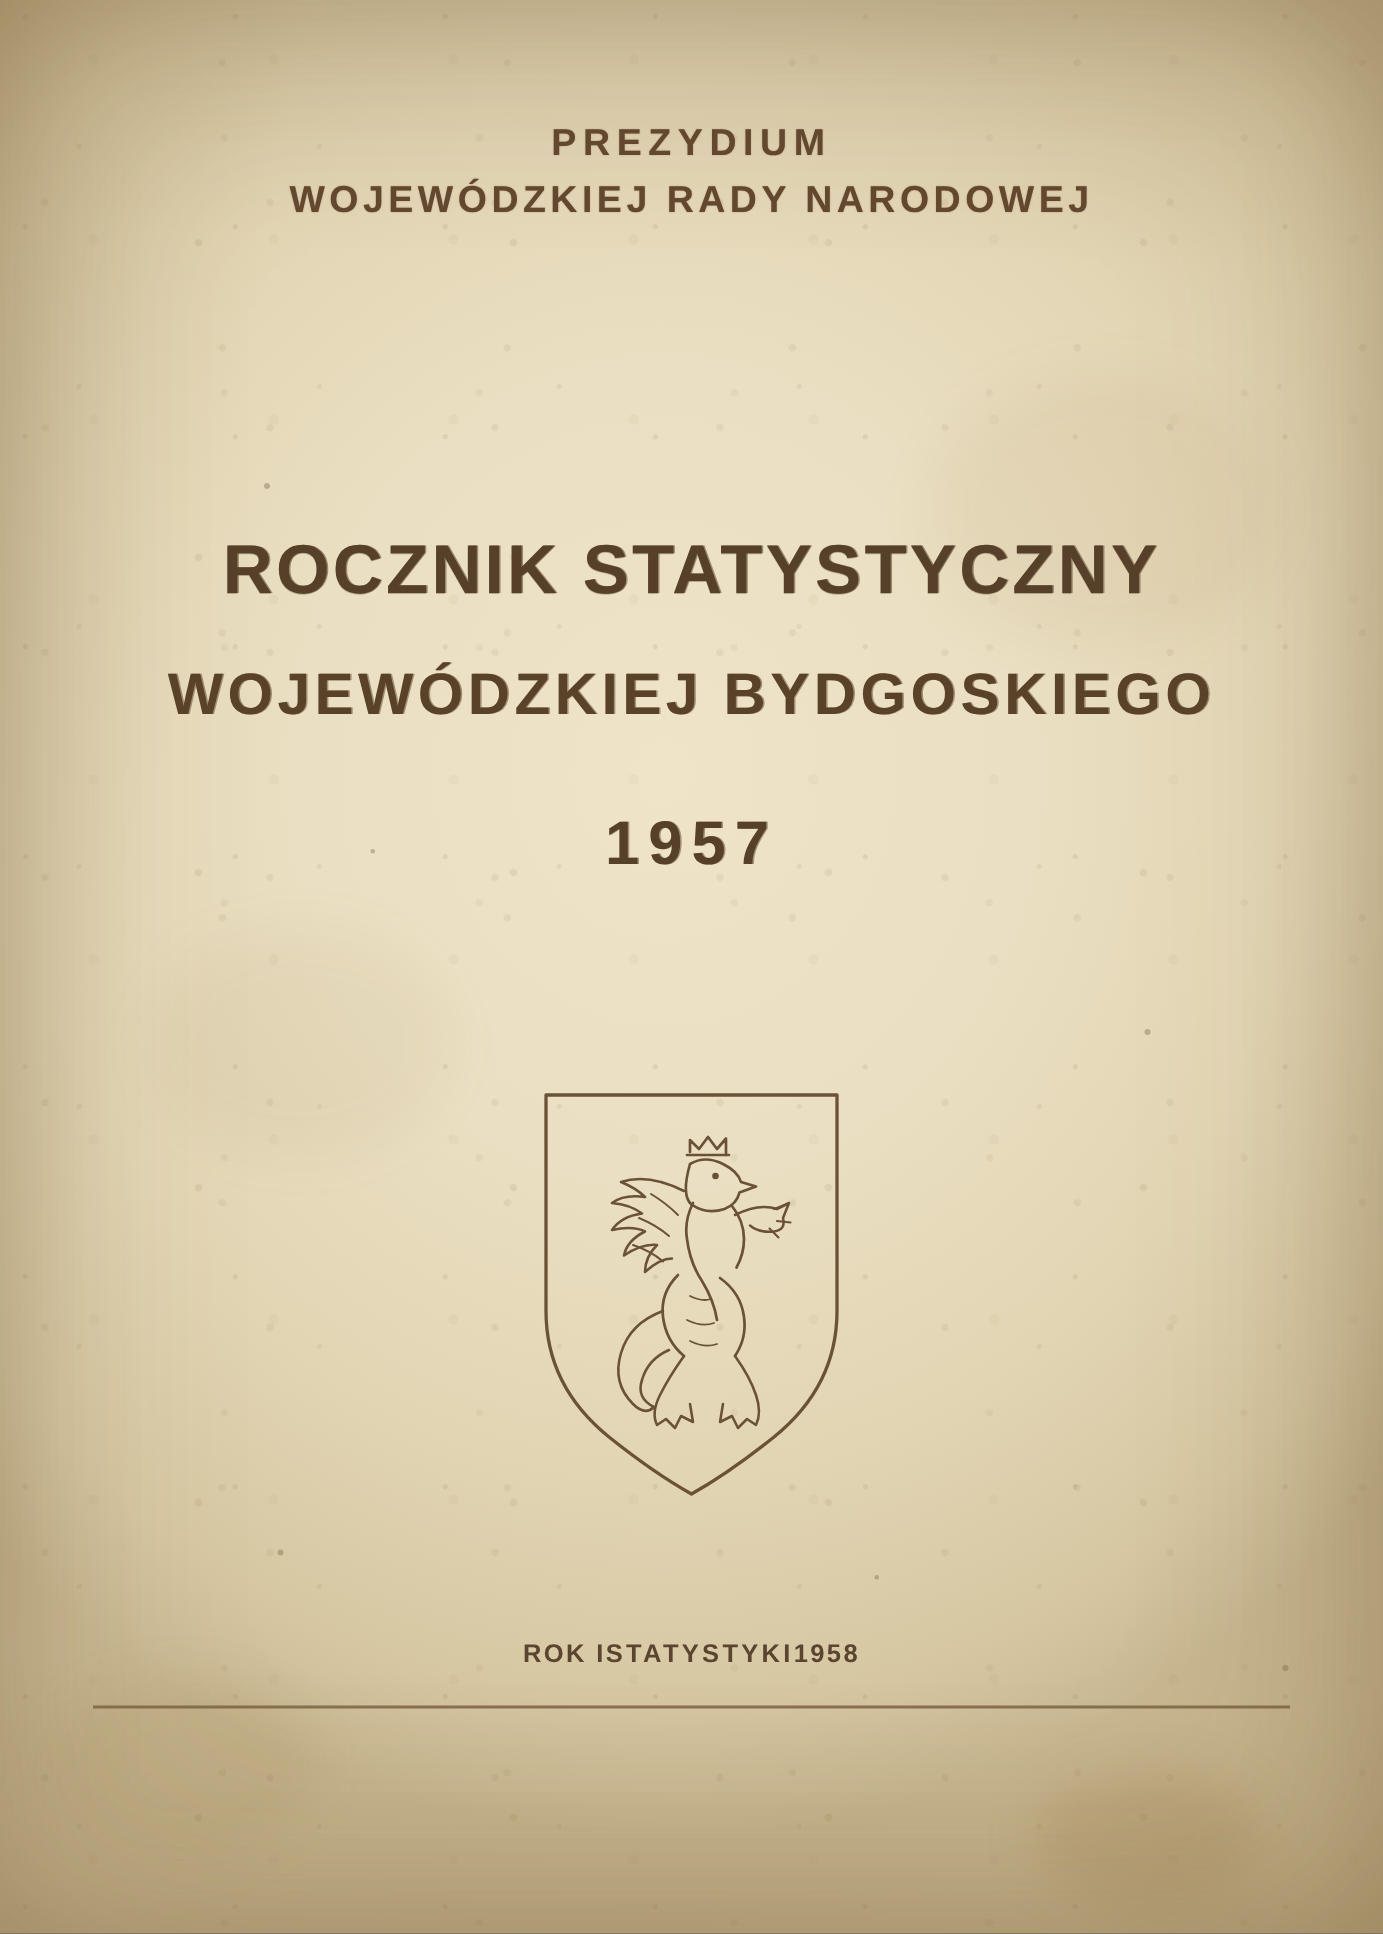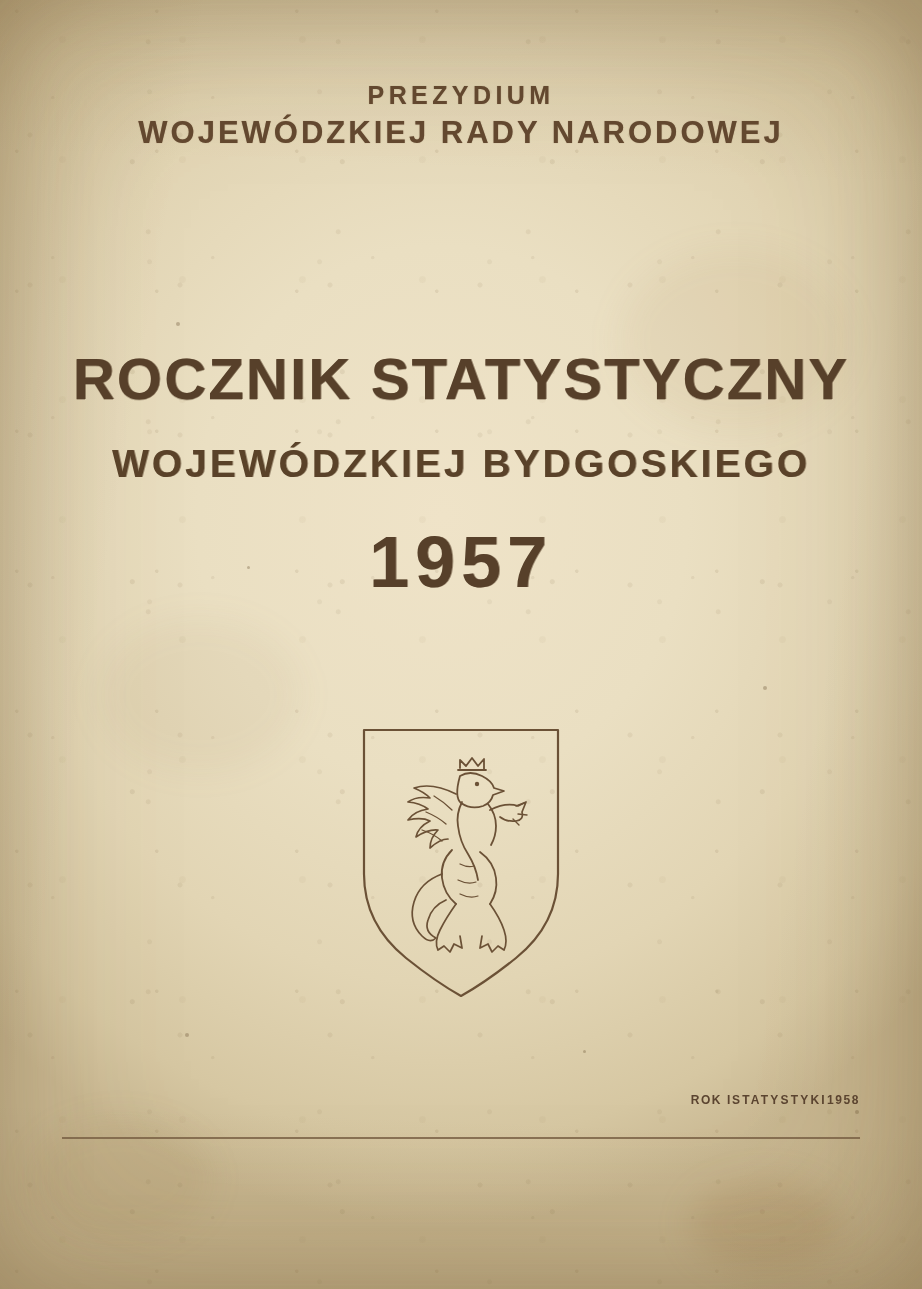--- a/index.html
+++ b/index.html
@@ -74,32 +74,32 @@
     right: 0;
     text-align: center;
   }
   .publisher .line {
     font-weight: bold;
     color: #63482f;
     letter-spacing: 3.4px;
     text-shadow: 0 0 1px rgba(99,72,47,0.45);
   }
   .publisher .l1 { font-size: 25px; line-height: 34px; letter-spacing: 4.4px; }
-  .publisher .l2 { font-size: 31px; line-height: 42px; letter-spacing: 3.0px; }
+  .publisher .l2 { font-size: 25px; line-height: 42px; letter-spacing: 3.0px; }
   .publisher .l3 { font-size: 25px; line-height: 42px; letter-spacing: 4.0px; }
 
   
   .title-main {
     position: absolute;
     top: 348px;
     left: 0;
     right: 0;
     text-align: center;
     font-weight: bold;
-    font-size: 58px;
+    font-size: 46px;
     line-height: 62px;
     letter-spacing: 2.2px;
     color: #57402a;
     text-shadow: 1px 0 0 rgba(87,64,42,0.55), 0 1px 0 rgba(87,64,42,0.35);
   }
   .title-sub {
     position: absolute;
     top: 440px;
     left: 0;
     right: 0;
@@ -111,21 +111,21 @@
     color: #5a4229;
     text-shadow: 1px 0 0 rgba(90,66,41,0.5);
   }
   .title-year {
     position: absolute;
     top: 530px;
     left: 0;
     right: 0;
     text-align: center;
     font-weight: bold;
-    font-size: 72px;
+    font-size: 41px;
     line-height: 64px;
     letter-spacing: 6px;
     color: #57402a;
     text-shadow: 1px 0 0 rgba(87,64,42,0.5);
   }
 
   
   .crest {
     position: absolute;
     top: 724px;
@@ -137,23 +137,23 @@
   .crest svg { display: block; width: 100%; height: 100%; }
 
   
   .footer-row {
     position: absolute;
     top: 1093px;
     left: 62px;
     right: 62px;
     display: flex;
     align-items: baseline;
-    justify-content: flex-end;
-    font-weight: bold;
-    font-size: 12px;
+    justify-content: center;
+    font-weight: bold;
+    font-size: 17px;
     letter-spacing: 1.6px;
     color: #5b4430;
   }
   .footer-row .mid { letter-spacing: 2.2px; }
   .rule {
     position: absolute;
     top: 1137px;
     left: 62px;
     right: 62px;
     height: 2px;

